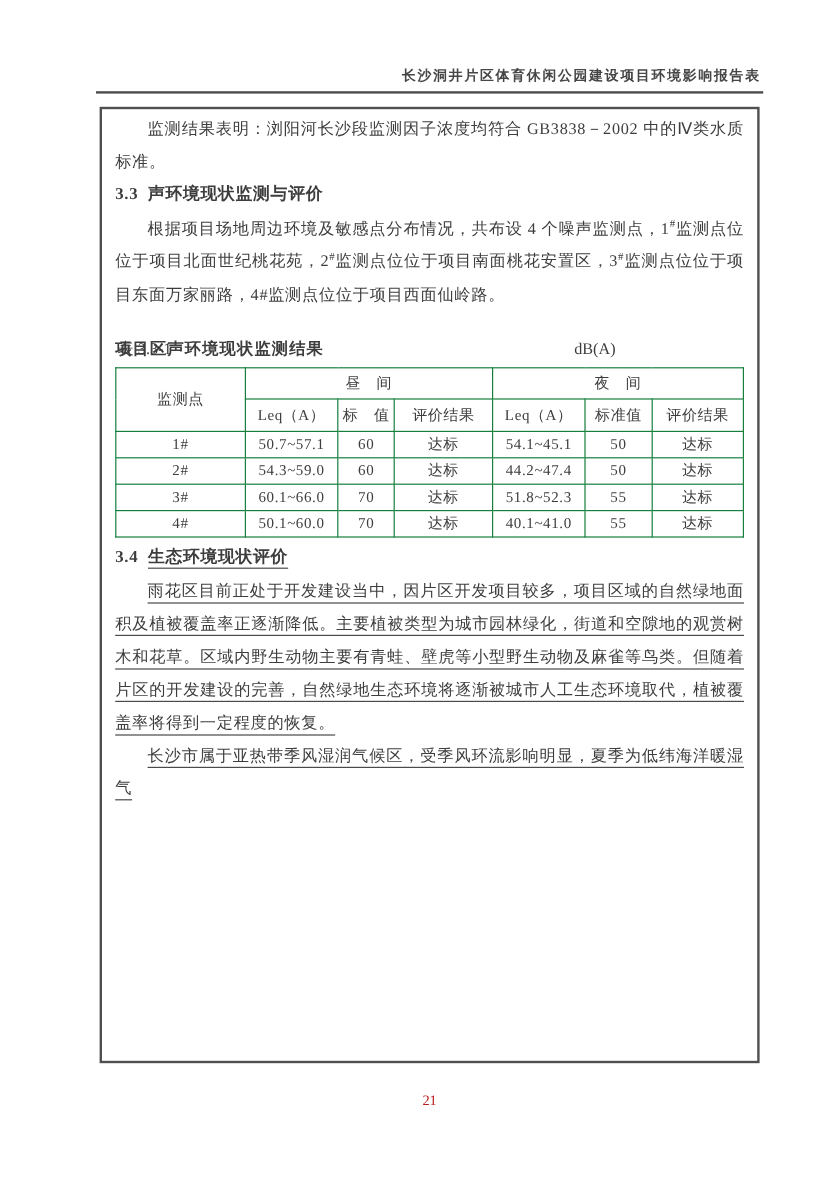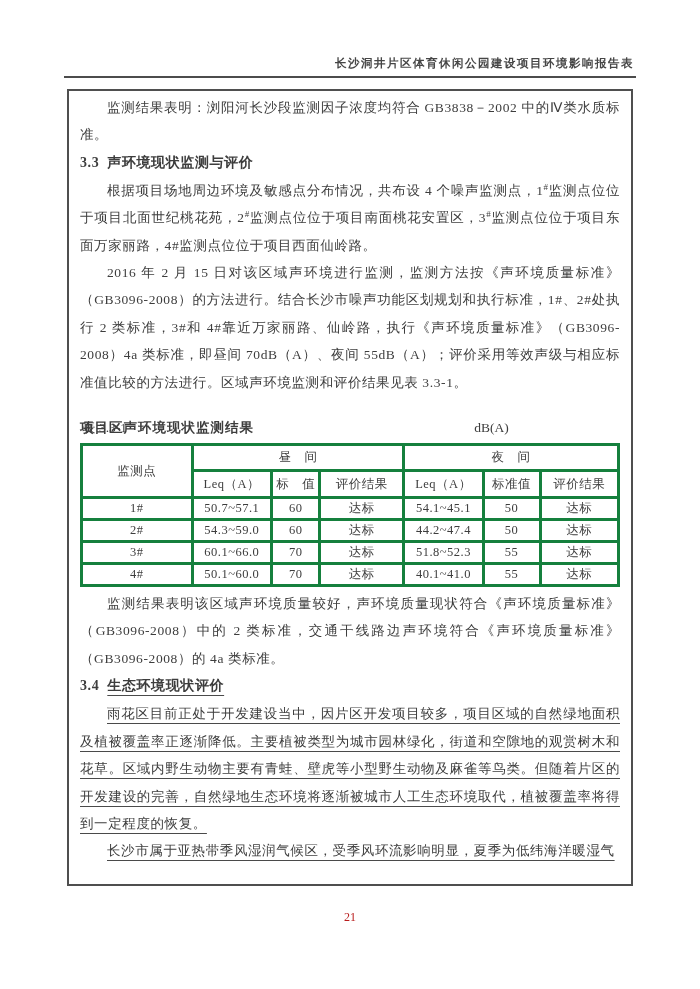--- a/index.html
+++ b/index.html
@@ -4,21 +4,21 @@
 <style>
   * { box-sizing: border-box; }
   html, body { margin: 0; padding: 0; }
   body {
     width: 700px; height: 989px;
     background: #ffffff;
     font-family: "Liberation Serif", "DejaVu Serif", serif;
     color: #3d3d3d;
     overflow: hidden;
   }
-  .page { width: 700px; height: 763px; padding-top: 56px; }
+  .page { width: 700px; height: 763px; padding-top: 56px; padding-left: 16px; }
 
   .running-header {
     margin: 0 66px;
     text-align: right;
     font-size: 11.5px;
     letter-spacing: 1.5px;
     font-weight: bold;
     color: #464646;
   }
   .header-rule {
@@ -73,21 +73,21 @@
   }
   .table-caption .cap-unit { position: absolute; left: 73%; text-align: center; }
 
   table.noise-table {
     width: 100%;
     border-collapse: collapse;
     table-layout: fixed;
     margin: 2px 0 3px 0;
   }
   table.noise-table th, table.noise-table td {
-    border: 3px solid #15803d;
+    border: 1px solid #15803d;
     text-align: center;
     vertical-align: middle;
     font-size: 12.5px;
     font-weight: normal;
     letter-spacing: 0.5px;
     padding: 0 2px;
   }
   tr.hdr-row-1 th { height: 26px; }
   tr.hdr-row-2 th { height: 27px; }
   tr.data-row td { height: 22px; }
@@ -113,21 +113,20 @@
 
     <p class="body-para">监测结果表明：浏阳河长沙段监测因子浓度均符合 GB3838－2002 中的Ⅳ类水质标准。</p>
 
     <h3 class="section-heading">
       <span class="sec-num">3.3</span><span>声环境现状监测与评价</span>
     </h3>
 
 
     <p class="body-para"><span>根据项目场地周边环境及敏感点分布情况，共布设 4 个噪声监测点，1</span><sup class="hash">#</sup><span>监测点位位于项目北面世纪桃花苑，2</span><sup class="hash">#</sup><span>监测点位位于项目南面桃花安置区，3</span><sup class="hash">#</sup><span>监测点位位于项目东面万家丽路，4#监测点位位于项目西面仙岭路。</span></p>
 
-    <p class="body-para">2016 年 2 月 15 日对该区域声环境进行监测，监测方法按《声环境质量标准》（GB3096-2008）的方法进行。结合长沙市噪声功能区划规划和执行标准，1#、2#处执行 2 类标准，3#和 4#靠近万家丽路、仙岭路，执行《声环境质量标准》（GB3096-2008）4a 类标准，即昼间 70dB（A）、夜间 55dB（A）；评价采用等效声级与相应标准值比较的方法进行。区域声环境监测和评价结果见表 3.3-1。</p>
 
     <div class="table-caption">
       <span class="cap-label">表 3.3-1</span>
       <span class="cap-title">项目区声环境现状监测结果</span>
       <span class="cap-unit">dB(A)</span>
     </div>
 
     <table class="noise-table">
       <colgroup>
         <col style="width:20.6%">
@@ -184,21 +183,20 @@
         <td>50.1~60.0</td>
         <td>70</td>
         <td>达标</td>
         <td>40.1~41.0</td>
         <td>55</td>
         <td>达标</td>
       </tr>
     </tbody>
       </table>
 
-    <p class="body-para">监测结果表明该区域声环境质量较好，声环境质量现状符合《声环境质量标准》（GB3096-2008）中的 2 类标准，交通干线路边声环境符合《声环境质量标准》（GB3096-2008）的 4a 类标准。</p>
 
     <h3 class="section-heading">
       <span class="sec-num">3.4</span><span class="underlined">生态环境现状评价</span>
     </h3>
 
     <p class="body-para"><span class="underlined">雨花区目前正处于开发建设当中，因片区开发项目较多，项目区域的自然绿地面积及植被覆盖率正逐渐降低。主要植被类型为城市园林绿化，街道和空隙地的观赏树木和花草。区域内野生动物主要有青蛙、壁虎等小型野生动物及麻雀等鸟类。但随着片区的开发建设的完善，自然绿地生态环境将逐渐被城市人工生态环境取代，植被覆盖率将得到一定程度的恢复。</span></p>
 
     <p class="body-para"><span class="underlined">长沙市属于亚热带季风湿润气候区，受季风环流影响明显，夏季为低纬海洋暖湿气</span></p>
 
   </div>

